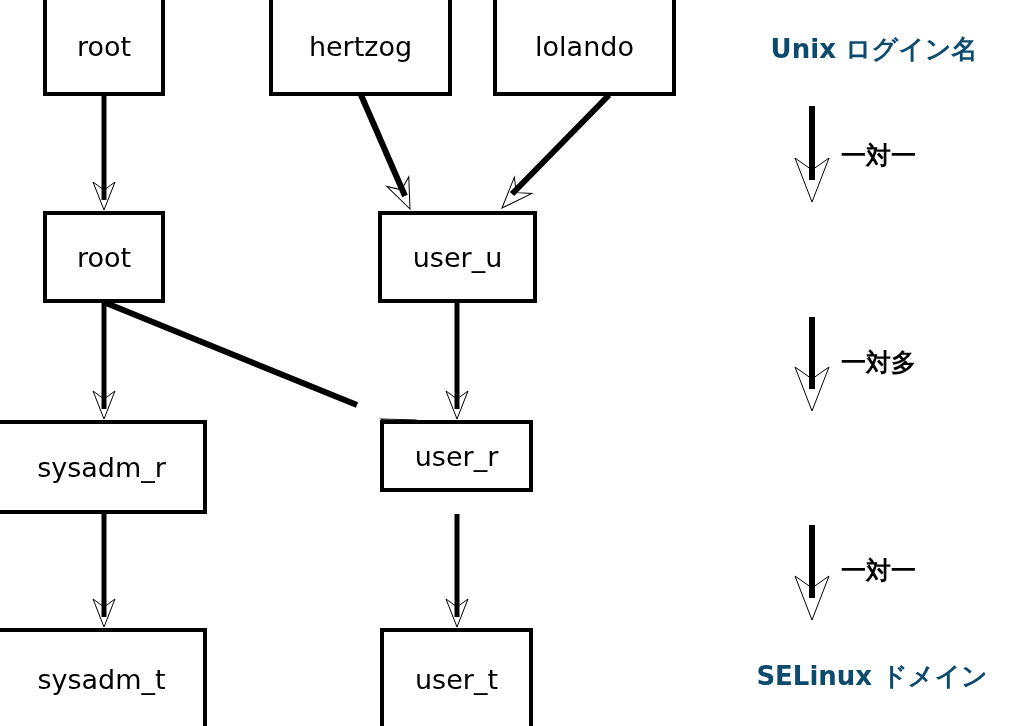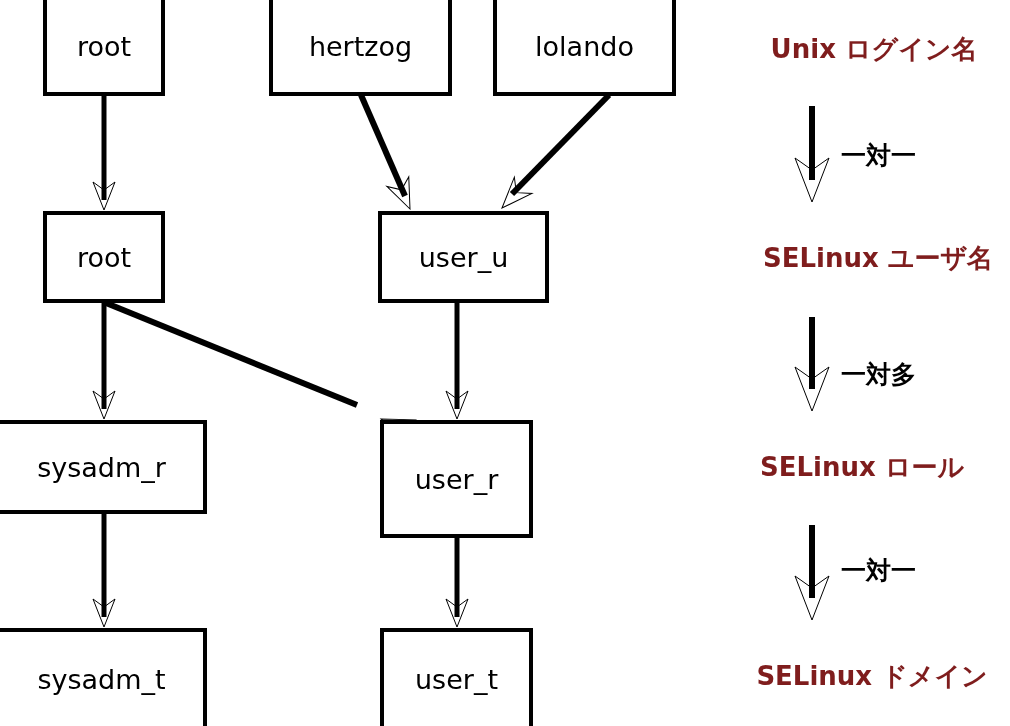--- a/index.html
+++ b/index.html
@@ -32,21 +32,21 @@
     line-height: 1;
     color: #000000;
     white-space: nowrap;
     letter-spacing: 0px;
   }
   .legend-label {
     position: absolute;
     font-family: "DejaVu Sans", "Liberation Sans", sans-serif;
     font-size: 26px;
     font-weight: bold;
-    color: #7f1d1d;
+    color: #0c4a6e;
     white-space: nowrap;
     line-height: 1;
     transform: translate(-50%, -50%);
   }
   .rel-label {
     position: absolute;
     font-family: "DejaVu Sans", "Liberation Sans", sans-serif;
     font-size: 25px;
     font-weight: bold;
     color: #000000;
@@ -150,47 +150,45 @@
   </div>
 
   <div class="node" style="left:493px; top:-4px; width:183px; height:100px;">
     <span class="node-label">lolando</span>
   </div>
 
   <div class="node" style="left:43px; top:211px; width:122px; height:92px;">
     <span class="node-label">root</span>
   </div>
 
-  <div class="node" style="left:378px; top:211px; width:171px; height:92px;">
+  <div class="node" style="left:378px; top:211px; width:159px; height:92px;">
     <span class="node-label">user_u</span>
   </div>
 
   <div class="node" style="left:-4px; top:420px; width:211px; height:94px;">
     <span class="node-label">sysadm_r</span>
   </div>
 
-  <div class="node" style="left:380px; top:420px; width:153px; height:118px;">
+  <div class="node" style="left:380px; top:420px; width:153px; height:72px;">
     <span class="node-label">user_r</span>
   </div>
 
   <div class="node" style="left:-4px; top:628px; width:211px; height:102px;">
     <span class="node-label">sysadm_t</span>
   </div>
 
   <div class="node" style="left:380px; top:628px; width:153px; height:102px;">
     <span class="node-label">user_t</span>
   </div>
 
   <div class="legend-label" style="left:874px; top:49px;">Unix ログイン名</div>
 
-  <div class="legend-label" style="left:878px; top:258px;">SELinux ユーザ名</div>
 
-  <div class="legend-label" style="left:862px; top:467px;">SELinux ロール</div>
 
   <div class="legend-label" style="left:872px; top:676px;">SELinux ドメイン</div>
 
   <div class="rel-label" style="left:841px; top:155px;">一対一</div>
 
-  <div class="rel-label" style="left:841px; top:362px;margin-top:12px;">一対多</div>
+  <div class="rel-label" style="left:841px; top:362px;">一対多</div>
 
   <div class="rel-label" style="left:841px; top:570px;">一対一</div>
 
 </div>
 
 </body></html>

